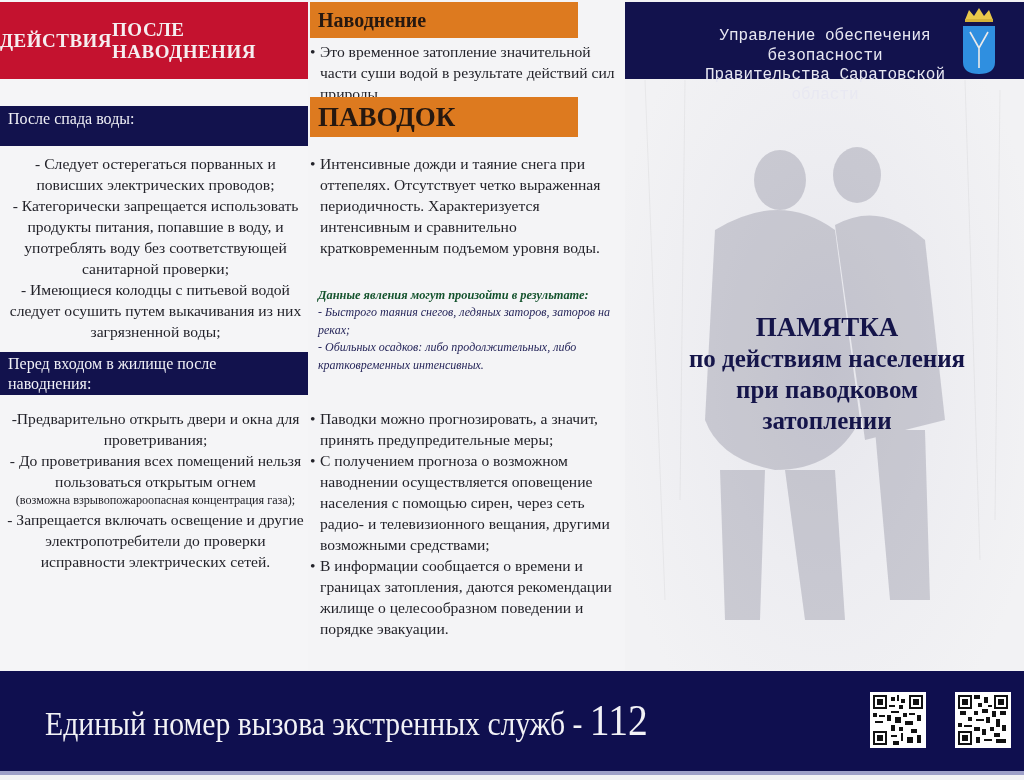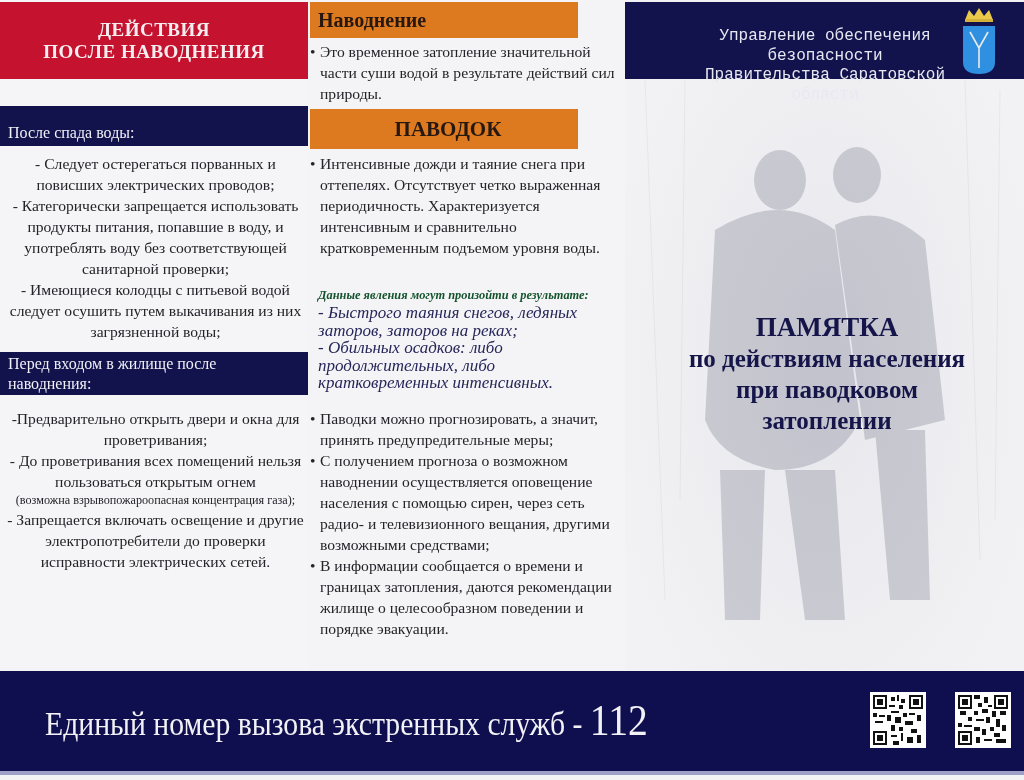--- a/index.html
+++ b/index.html
@@ -14,57 +14,57 @@
     .col-mid { position: absolute; left: 308px; top: 0; width: 317px; height: 670px; background: #f4f4f6; }
     .col-right {
       position: absolute; left: 625px; top: 0; width: 399px; height: 670px;
       background: radial-gradient(ellipse at 50% 55%, #e6e6ec 0%, #ededf1 40%, #f2f2f4 80%);
       overflow: hidden;
     }
 
     .red-title {
       position: absolute; left: 0; top: 2px; width: 308px; height: 77px;
       background: #c4122f; color: #f5eef0;
-      display: flex; flex-direction: column; align-items: center; justify-content: center;
+      display: flex; flex-direction: row; align-items: center; justify-content: center;
       font-family: "Liberation Serif", serif; font-weight: bold; font-size: 19px; line-height: 22px; letter-spacing: 0.5px;
     }
     .navy-bar {
       position: absolute; left: 0; width: 308px; background: #12124d; color: #f0f0f6;
       font-family: "Liberation Serif", serif; font-size: 16px; line-height: 20px; padding: 3px 8px;
     }
-    .bar1 { top: 106px; height: 40px; display: flex; align-items: flex-end; }
+    .bar1 { top: 106px; height: 40px; display: flex; align-items: flex-start; }
     .bar2 { top: 352px; height: 43px; padding-top: 2px; }
 
     .left-text {
       position: absolute; left: 3px; width: 305px;
       font-family: "Liberation Serif", serif; font-size: 15.6px; line-height: 21px; color: #23232a; text-align: center;
     }
     .lt1 { top: 153px; }
     .lt2 { top: 408px; }
     .small-note { font-size: 12.2px; line-height: 17px; display: block; }
 
     .orange-bar {
       position: absolute; left: 310px; width: 268px; background: #dd7a1f; color: #261810;
       font-family: "Liberation Serif", serif; font-weight: bold; padding-left: 8px; display: flex; align-items: center;
     }
     .ob1 { top: 2px; height: 36px; font-size: 20px; }
-    .ob2 { top: 109px; height: 40px; font-size: 21px; justify-content: center; }
+    .ob2 { top: 97px; height: 40px; font-size: 27px; }
 
     .mid-text {
       position: absolute; left: 310px; width: 316px;
       font-family: "Liberation Serif", serif; font-size: 15.6px; line-height: 21px; color: #23232a;
     }
     .mt1 { top: 41px; }
     .mt2 { top: 153px; }
     .mt3 { top: 287px; }
     .mt4 { top: 408px; }
     .bullet-item { display: flex; }
     .bullet { width: 10px; flex: none; }
     .italic-head { font-style: italic; font-weight: bold; font-size: 12.4px; line-height: 17px; color: #14532d; padding-left: 8px; }
-    .italic-body { font-style: italic; font-size: 17px; line-height: 17.5px; color: #26265a; padding-left: 8px; }
+    .italic-body { font-style: italic; font-size: 12px; line-height: 17.5px; color: #26265a; padding-left: 8px; }
 
     .header-right {
       position: absolute; left: 625px; top: 2px; width: 399px; height: 77px;
       background: #12124d; color: #e8e8f2;
     }
     .org-text {
       position: absolute; left: 55px; top: 9px; width: 290px; text-align: center;
       font-family: Liberation Mono, monospace; font-size: 16px; line-height: 19.5px; margin-top: 16px;
     }
     .emblem { position: absolute; left: 334px; top: 4px; width: 40px; height: 70px; }

